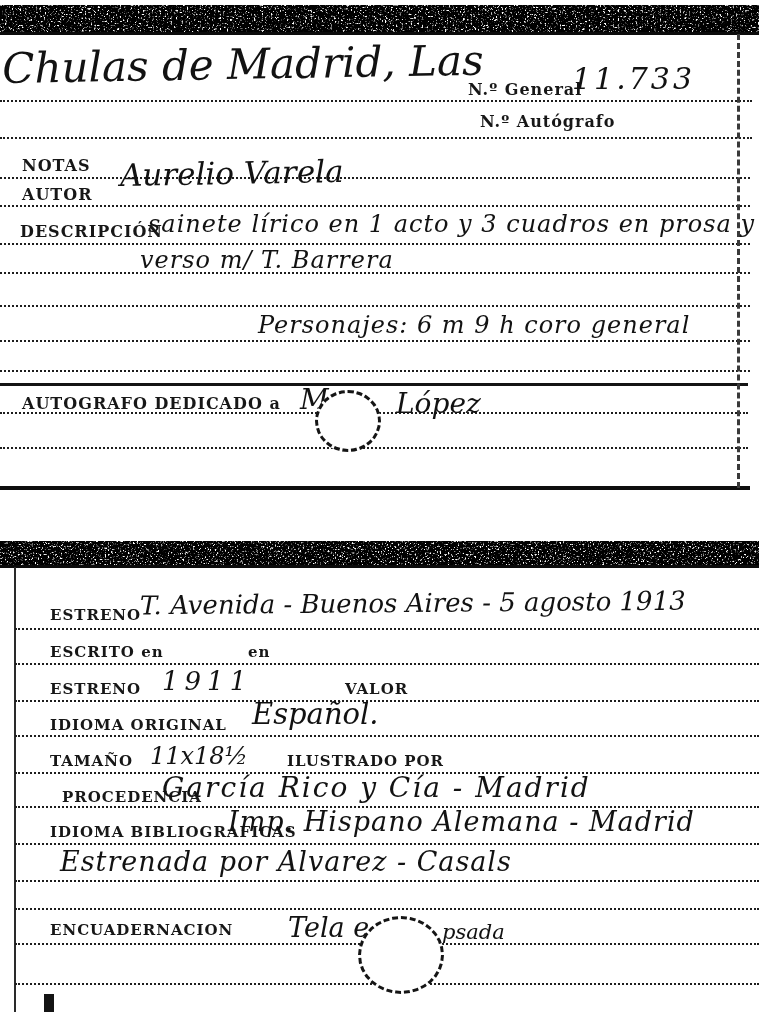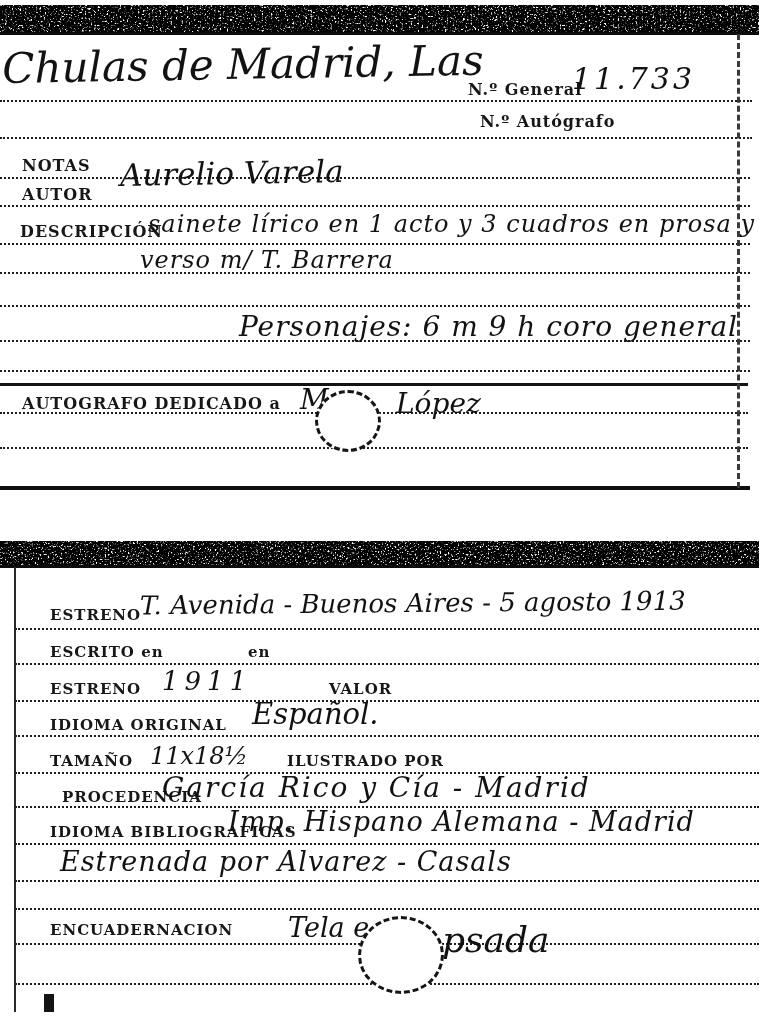--- a/index.html
+++ b/index.html
@@ -91,21 +91,21 @@
     <span class="lbl" style="left:480px;top:112px">N.º Autógrafo</span>
 
     <span class="lbl" style="left:22px;top:156px">NOTAS</span>
     <span class="lbl" style="left:22px;top:185px">AUTOR</span>
     <span class="hw" style="left:120px;top:158px;font-size:31px;transform:rotate(-1deg)">Aurelio Varela</span>
 
     <span class="lbl" style="left:20px;top:222px">DESCRIPCIÓN</span>
     <span class="hw" style="left:148px;top:212px;font-size:24px;letter-spacing:1px">sainete lírico en 1 acto y 3 cuadros en prosa y</span>
     <span class="hw" style="left:140px;top:248px;font-size:24px;letter-spacing:1px">verso m/ T. Barrera</span>
 
-    <span class="hw" style="left:239px;top:313px;font-size:28px;letter-spacing:1px">Personajes: 6 m 9 h coro general</span>
+    <span class="hw" style="left:258px;top:313px;font-size:24px;letter-spacing:1px">Personajes: 6 m 9 h coro general</span>
 
     <span class="lbl" style="left:22px;top:394px">AUTOGRAFO DEDICADO a</span>
     <span class="hw" style="left:300px;top:386px;font-size:28px">M</span>
     <span class="hw" style="left:396px;top:390px;font-size:28px">López</span>
     <div class="hole" style="left:315px;top:390px;width:60px;height:56px"></div>
   </div>
 
   <div>
     <div class="vline2" style="left:14px;top:567px;height:445px"></div>
     <div class="rule" style="top:628px;left:15px;width:744px"></div>
@@ -122,35 +122,35 @@
     <div class="mark-bl"></div>
 
     <span class="lbl lbl-sm" style="left:50px;top:606px">ESTRENO</span>
     <span class="hw" style="left:140px;top:590px;font-size:26px;transform:rotate(-0.5deg)">T. Avenida - Buenos Aires - 5 agosto 1913</span>
 
     <span class="lbl lbl-sm" style="left:50px;top:643px">ESCRITO en</span>
     <span class="lbl lbl-sm" style="left:248px;top:643px">en</span>
 
     <span class="lbl lbl-sm" style="left:50px;top:680px">ESTRENO</span>
     <span class="hw" style="left:162px;top:668px;font-size:26px;letter-spacing:6px">1911</span>
-    <span class="lbl lbl-sm" style="left:329px;top:680px">VALOR</span>
+    <span class="lbl lbl-sm" style="left:345px;top:680px">VALOR</span>
 
     <span class="lbl lbl-sm" style="left:50px;top:716px">IDIOMA ORIGINAL</span>
     <span class="hw" style="left:252px;top:700px;font-size:29px">Español.</span>
 
     <span class="lbl lbl-sm" style="left:50px;top:752px">TAMAÑO</span>
     <span class="hw" style="left:150px;top:744px;font-size:24px">11x18½</span>
     <span class="lbl lbl-sm" style="left:287px;top:752px">ILUSTRADO POR</span>
 
     <span class="lbl lbl-sm" style="left:62px;top:788px">PROCEDENCIA</span>
     <span class="hw" style="left:162px;top:774px;font-size:28px;letter-spacing:2px">García Rico y Cía - Madrid</span>
 
     <span class="lbl lbl-sm" style="left:50px;top:823px">IDIOMA BIBLIOGRAFICAS</span>
     <span class="hw" style="left:228px;top:808px;font-size:27px;letter-spacing:1px">Imp. Hispano Alemana - Madrid</span>
     <span class="hw" style="left:60px;top:848px;font-size:27px;letter-spacing:1px">Estrenada por Alvarez - Casals</span>
 
     <span class="lbl lbl-sm" style="left:50px;top:921px">ENCUADERNACION</span>
     <span class="hw" style="left:288px;top:914px;font-size:27px">Tela e</span>
-    <span class="hw" style="left:442px;top:922px;font-size:36px">psada</span>
+    <span class="hw" style="left:442px;top:922px;font-size:21px">psada</span>
     <div class="hole" style="left:358px;top:916px;width:80px;height:72px"></div>
   </div>
 
 </div>
 
 </body></html>

